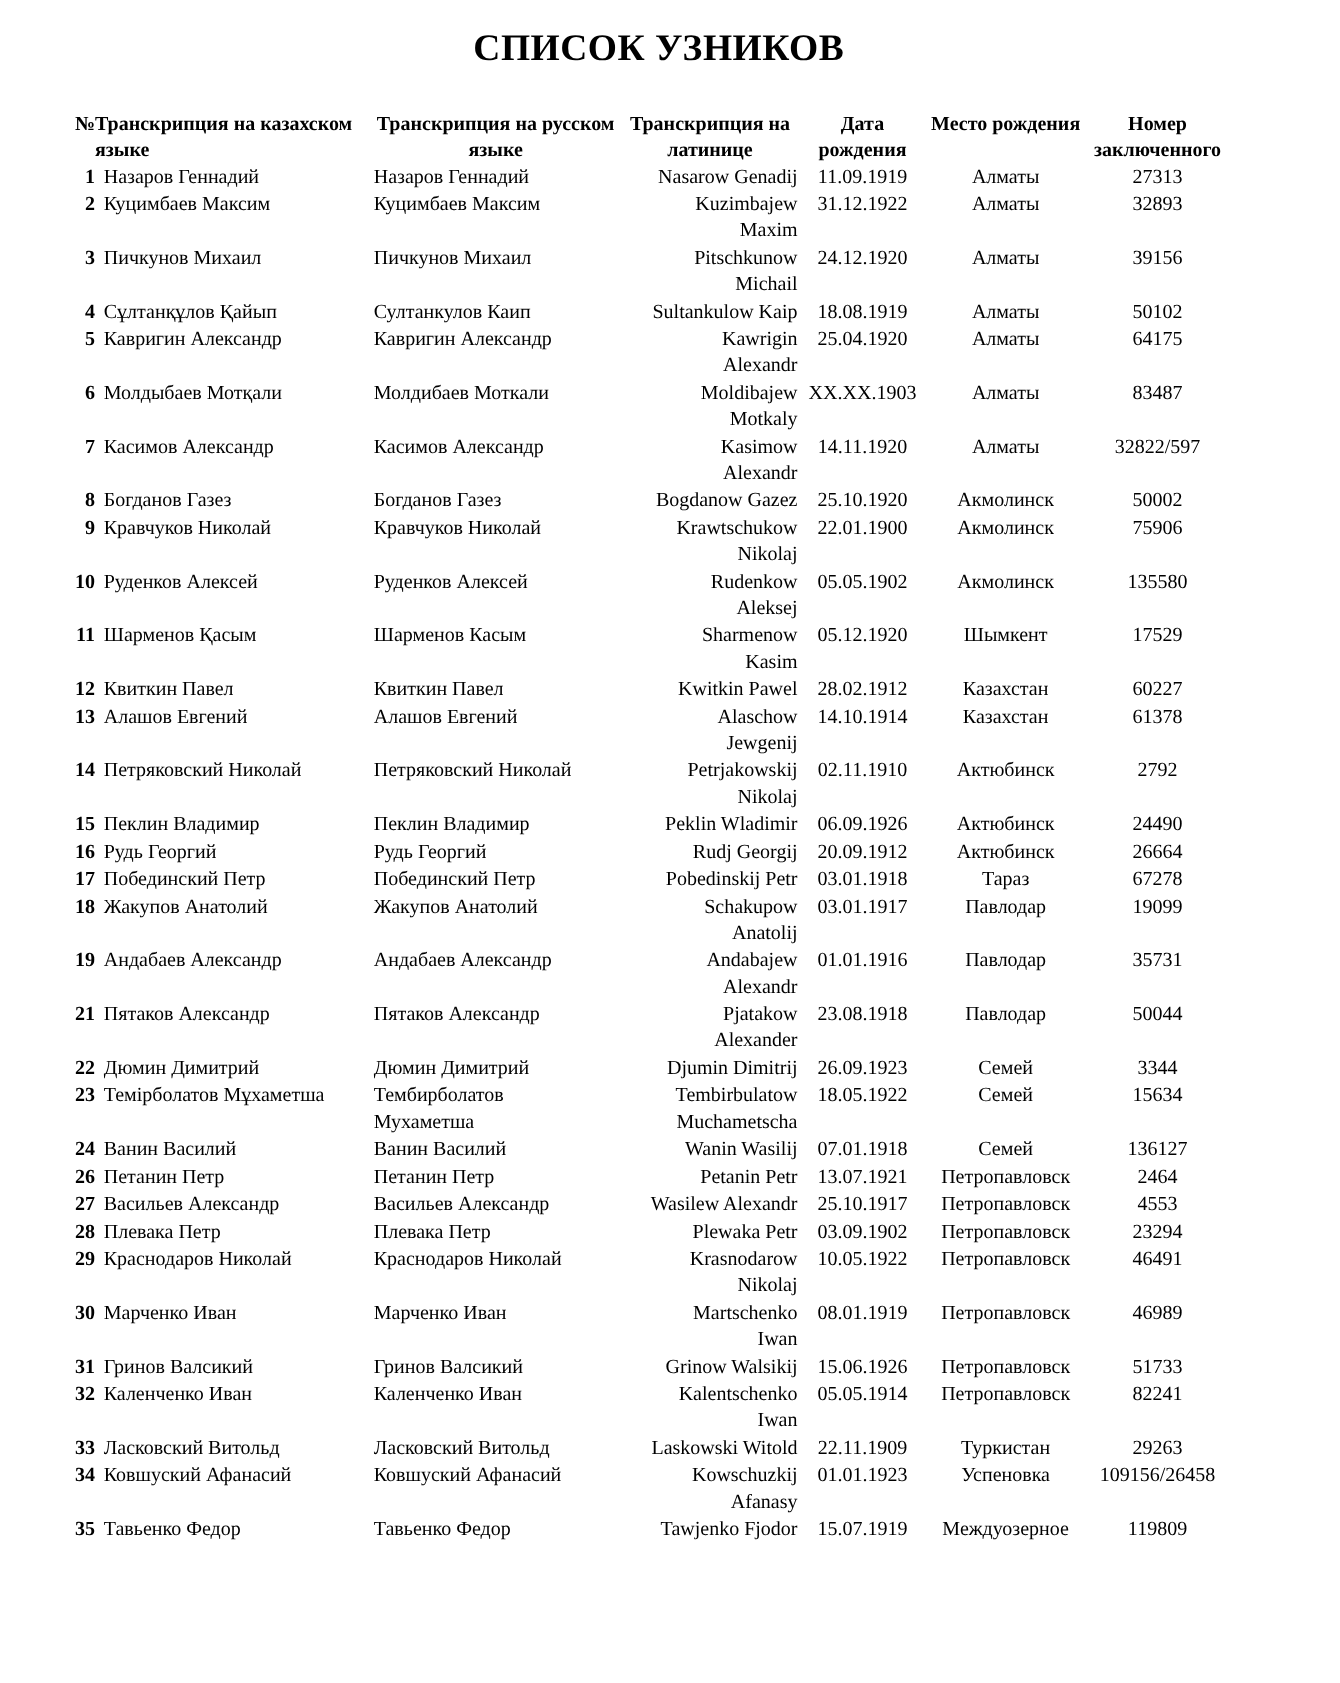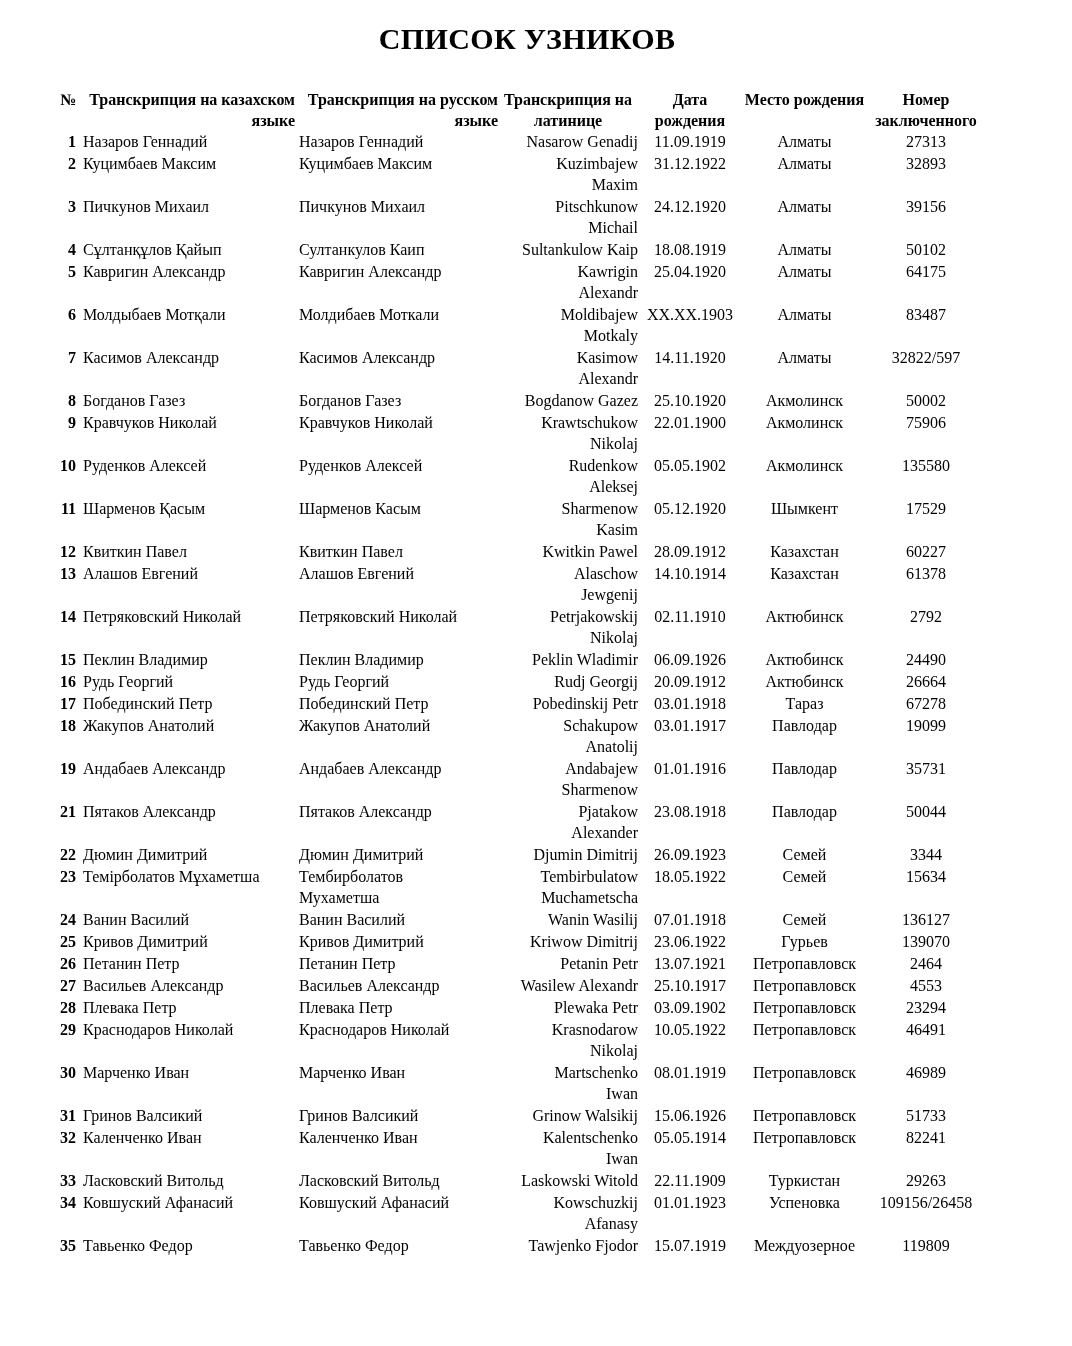--- a/index.html
+++ b/index.html
@@ -47,23 +47,23 @@
     text-align: center;
     padding: 0;
   }
   td {
     vertical-align: top;
     white-space: pre-line;
     padding: 0 0 1px 0;
   }
   th.c-n, td.c-n { text-align: right; }
   td.c-n { font-weight: bold; }
-  th.c-kk, td.c-kk { text-align: right; }
+  th.c-kk, td.c-kk { text-align: left; }
   td.c-kk { text-align: left; padding-left: 7px; }
-  th.c-ru, td.c-ru { text-align: right; }
+  th.c-ru, td.c-ru { text-align: center; }
   td.c-ru { text-align: left; padding-left: 4px; }
   th.c-lat, td.c-lat { }
   td.c-lat { text-align: right; padding-left: 4px; }
   th.c-date, td.c-date, th.c-place, td.c-place, th.c-no, td.c-no { text-align: center; }
 </style>
 </head>
 <body>
 
 <div class="page">
 
@@ -200,21 +200,21 @@
 Kasim</td>
           <td class="c-date">05.12.1920</td>
           <td class="c-place">Шымкент</td>
           <td class="c-no">17529</td>
         </tr>
         <tr>
           <td class="c-n">12</td>
           <td class="c-kk">Квиткин Павел</td>
           <td class="c-ru">Квиткин Павел</td>
           <td class="c-lat">Kwitkin Pawel</td>
-          <td class="c-date">28.09.1912</td>
+          <td class="c-date">28.02.1912</td>
           <td class="c-place">Казахстан</td>
           <td class="c-no">60227</td>
         </tr>
         <tr>
           <td class="c-n">13</td>
           <td class="c-kk">Алашов Евгений</td>
           <td class="c-ru">Алашов Евгений</td>
           <td class="c-lat">Alaschow
 Jewgenij</td>
           <td class="c-date">14.10.1914</td>
@@ -266,21 +266,21 @@
 Anatolij</td>
           <td class="c-date">03.01.1917</td>
           <td class="c-place">Павлодар</td>
           <td class="c-no">19099</td>
         </tr>
         <tr>
           <td class="c-n">19</td>
           <td class="c-kk">Андабаев Александр</td>
           <td class="c-ru">Андабаев Александр</td>
           <td class="c-lat">Andabajew
-Sharmenow</td>
+Alexandr</td>
           <td class="c-date">01.01.1916</td>
           <td class="c-place">Павлодар</td>
           <td class="c-no">35731</td>
         </tr>
         <tr>
           <td class="c-n">21</td>
           <td class="c-kk">Пятаков Александр</td>
           <td class="c-ru">Пятаков Александр</td>
           <td class="c-lat">Pjatakow
 Alexander</td>
@@ -311,29 +311,20 @@
         <tr>
           <td class="c-n">24</td>
           <td class="c-kk">Ванин Василий</td>
           <td class="c-ru">Ванин Василий</td>
           <td class="c-lat">Wanin Wasilij</td>
           <td class="c-date">07.01.1918</td>
           <td class="c-place">Семей</td>
           <td class="c-no">136127</td>
         </tr>
         <tr>
-          <td class="c-n">25</td>
-          <td class="c-kk">Кривов Димитрий</td>
-          <td class="c-ru">Кривов Димитрий</td>
-          <td class="c-lat">Kriwow Dimitrij</td>
-          <td class="c-date">23.06.1922</td>
-          <td class="c-place">Гурьев</td>
-          <td class="c-no">139070</td>
-        </tr>
-        <tr>
           <td class="c-n">26</td>
           <td class="c-kk">Петанин Петр</td>
           <td class="c-ru">Петанин Петр</td>
           <td class="c-lat">Petanin Petr</td>
           <td class="c-date">13.07.1921</td>
           <td class="c-place">Петропавловск</td>
           <td class="c-no">2464</td>
         </tr>
         <tr>
           <td class="c-n">27</td>

